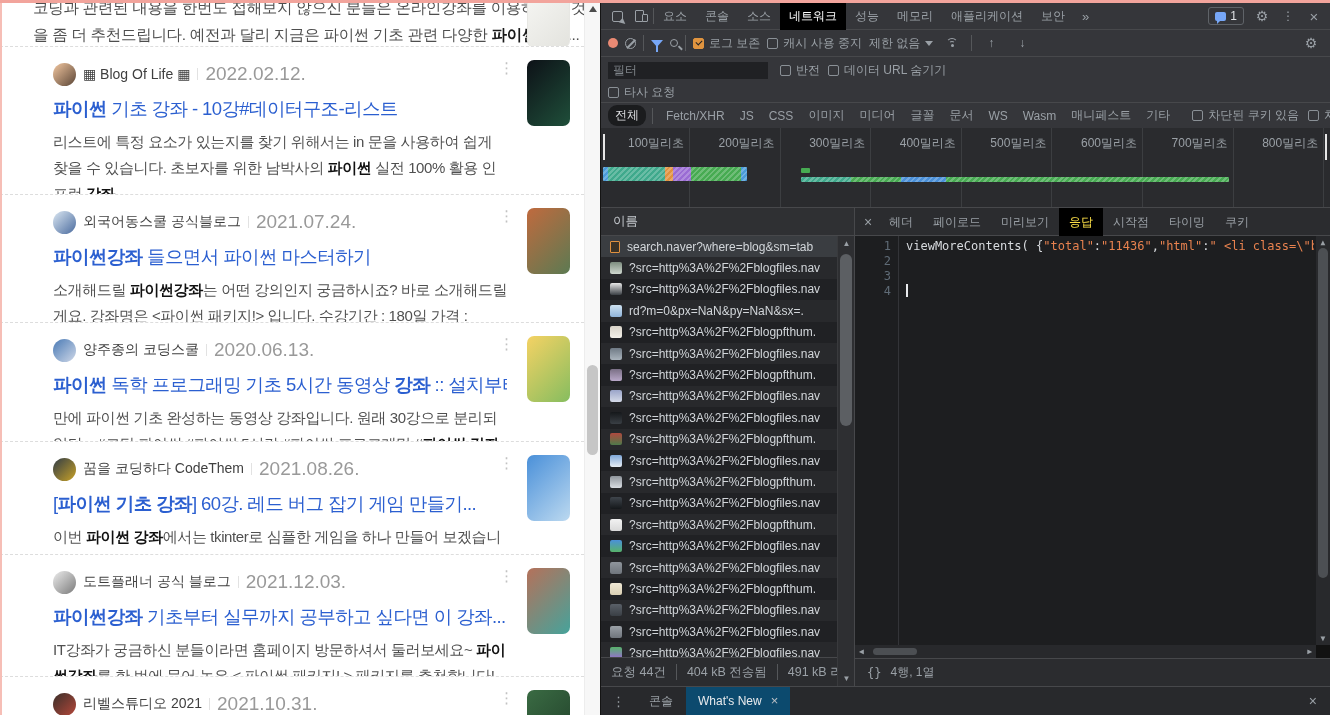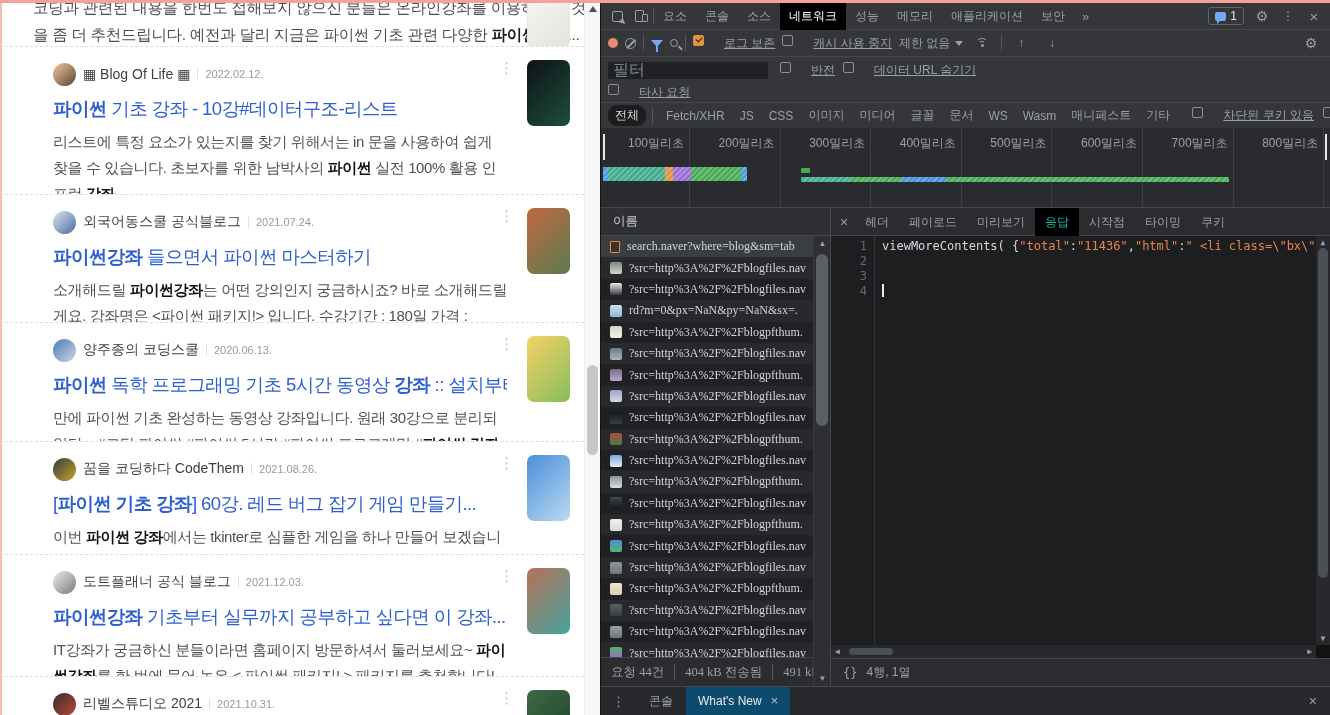--- a/index.html
+++ b/index.html
@@ -14,21 +14,21 @@
   .lp-content { position:absolute; left:0; top:0; width:584px; height:715px; overflow:hidden; }
 
   .snippet { height:52px; padding-left:33px; padding-right:70px; margin-top:-6px; font-size:15.5px; line-height:27px; color:#4e4e4e; letter-spacing:-0.3px; white-space:nowrap; overflow:hidden; }
   .snippet b { color:#1a1a1a; }
 
   .result { position:relative; border-top:1px dashed #ddd; padding:15px 77px 0 53px; overflow:hidden; }
   .r-hdr { display:flex; align-items:center; gap:7px; height:24px; }
   .avatar { width:23px; height:23px; border-radius:50%; flex:none; }
   .r-author { font-size:14px; color:#3f3f3f; white-space:nowrap; }
   .r-sep { width:1px; height:12px; background:#e2e2e2; }
-  .r-date { font-size:11px; color:#999; white-space:nowrap; }
+  .r-date { font-size:19px; color:#999; white-space:nowrap; }
   .r-title { display:block; margin-top:10px; font-size:18.5px; color:#2b5fd0; letter-spacing:-0.6px; white-space:nowrap; overflow:hidden; text-decoration:none; }
   .r-title b { font-weight:700; }
   .r-body { margin-top:8px; font-size:15px; line-height:26px; color:#505050; letter-spacing:-0.4px; }
   .r-body b { color:#111; }
   .kebab { position:absolute; right:70px; top:14px; color:#c2c2c2; font-size:15px; line-height:14px; }
   .thumb { position:absolute; right:14px; top:13px; width:43px; height:66px; border-radius:7px; }
   .snippet-thumb { position:absolute; right:14px; top:-8px; width:43px; height:62px; border-radius:7px; border:1px solid #e7e7e3; }
 
   .lp-scroll { position:absolute; right:0; top:0; width:16px; height:715px; background:#f7f7f7; border-left:1px solid #ededed; }
   .lp-up { position:absolute; top:6px; left:4px; width:0; height:0; border-left:4px solid transparent; border-right:4px solid transparent; border-bottom:6px solid #4c4c4c; }
@@ -56,72 +56,72 @@
   .dev-ico .tab2 { position:absolute; left:0; top:0; width:9px; height:12px; border:1.5px solid #9aa0a6; border-radius:1px; }
   .dev-ico .ph2 { position:absolute; right:0; bottom:0; width:6px; height:8px; border:1.5px solid #9aa0a6; background:#35363a; border-radius:1px; }
 
   .rec-dot { width:10px; height:10px; border-radius:50%; background:#ea8a74; flex:none; }
   .slash-circ { width:11px; height:11px; border:1.5px solid #9aa0a6; border-radius:50%; position:relative; flex:none; }
   .slash-circ::after { content:""; position:absolute; left:-1px; top:4px; width:12px; height:1.5px; background:#9aa0a6; transform:rotate(-45deg); }
   .mag { width:8px; height:8px; border:1.5px solid #9aa0a6; border-radius:50%; position:relative; flex:none; }
   .mag::after { content:""; position:absolute; left:7px; top:7px; width:5px; height:1.5px; background:#9aa0a6; transform:rotate(45deg); }
   .funnel { width:0; height:0; border-left:6px solid transparent; border-right:6px solid transparent; border-top:7px solid #77a7f7; position:relative; flex:none; }
   .funnel::after { content:""; position:absolute; left:-1px; top:-1px; width:2px; height:6px; background:#77a7f7; }
-  .chk { display:flex; align-items:flex-start; gap:20px; white-space:nowrap;text-decoration:underline; }
+  .chk { display:flex; align-items:center; gap:5px; white-space:nowrap; }
   .box { width:11px; height:11px; border:1.5px solid #8a9096; border-radius:2px; flex:none; }
   .box.on { background:#e0943f; border-color:#e0943f; position:relative; }
   .box.on::after { content:""; position:absolute; left:2px; top:1px; width:5px; height:3px; border-left:1.5px solid #202124; border-bottom:1.5px solid #202124; transform:rotate(-45deg); }
   .ddown { display:flex; align-items:center; gap:5px; white-space:nowrap; }
   .tri { width:0; height:0; border-left:4px solid transparent; border-right:4px solid transparent; border-top:5px solid #9aa0a6; }
   .arrow-ud { font-size:12px; font-weight:bold; }
   .gear { font-size:14px; }
   .badge { display:flex; align-items:center; gap:4px; border:1px solid #5f6368; border-radius:3px; padding:1px 6px; margin-right:4px; }
   .bubble { width:11px; height:9px; background:#77a7f7; border-radius:2px; position:relative; }
   .bubble::after { content:""; position:absolute; left:2px; bottom:-3px; border-left:0 solid transparent; border-right:4px solid transparent; border-top:4px solid #77a7f7; }
   .badge-n { color:#dfe1e4; }
   .wifi { position:relative; width:13px; height:10px; }
   .wifi i { position:absolute; border:1.5px solid #9aa0a6; border-color:#9aa0a6 transparent transparent transparent; border-radius:50%; }
   .wifi i:nth-child(1){ left:0; top:0; width:12px; height:12px; }
   .wifi i:nth-child(2){ left:3px; top:3px; width:6px; height:6px; }
   .wifi b { position:absolute; left:5px; top:6px; width:3px; height:3px; background:#9aa0a6; border-radius:50%; }
 
-  .filter-input { width:160px; height:17px; background:#202124; border:none; color:#dadce0; font-size:16px; padding:0 5px; outline:none; font-family:"Liberation Sans",sans-serif; }
+  .filter-input { width:160px; height:17px; background:#202124; border:none; color:#dadce0; font-size:12px; padding:0 5px; outline:none; font-family:"Liberation Sans",sans-serif; }
   .filter-input::placeholder { color:#80868b; }
 
   .pill { padding:2px 7px; border-radius:9px; color:#9aa0a6; white-space:nowrap; }
   .pill.sel { background:#1b1c1e; color:#dcdde0; }
 
   .overview { position:relative; height:80px; background:#2a2b2e; border-bottom:1px solid #47484b; overflow:hidden; }
   .gl { position:absolute; top:0; bottom:0; width:1px; background:#3c3e41; }
   .tick { position:absolute; top:7px; font-size:12px; color:#9aa0a6; transform:translateX(-100%); padding-right:5px; white-space:nowrap; }
   .handle { position:absolute; top:6px; width:2px; height:26px; background:#e6e6e6; }
   .wbar { position:absolute; border-radius:1px; }
 
   .split { position:absolute; left:0; top:208px; right:0; bottom:29px; display:flex; }
-  .name-col { width:229px; flex:none; display:flex; flex-direction:column; background:#0c4a6e; position:relative;font-family:Liberation Serif, serif; }
+  .name-col { width:253px; flex:none; display:flex; flex-direction:column; background:#0c4a6e; position:relative; }
   .col-hdr { height:28px; line-height:27px; background:#2f3033; border-bottom:1px solid #47484b; padding-left:12px; color:#c7cbd0; font-size:12.5px; flex:none; }
   .req-rows { flex:1; overflow:hidden; position:relative; }
   .req { display:flex; align-items:center; gap:7px; height:21.4px; padding-left:9px; padding-right:20px; font-size:12px; color:#d2d6da; white-space:nowrap; overflow:hidden; background:#202124; }
   .req.alt { background:#28292c; }
   .req.sel { background:#3a3d41; }
   .ric { width:12px; height:12px; border-radius:2px; flex:none; }
   .ric.doc { width:10px; height:12px; border:1px solid #e0913f; background:#3a3226; border-radius:1px; }
   .req-label { overflow:hidden; }
 
   .list-scroll { position:absolute; right:0; top:28px; bottom:0; width:17px; background:#2e2f32; border-left:1px solid #393a3d; }
   .ls-thumb { position:absolute; left:2px; top:18px; width:12px; height:172px; background:#5c5f63; border-radius:6px; }
   .s-arrow { position:absolute; left:0; width:17px; text-align:center; font-size:8px; color:#9aa0a6; }
 
   .summary { height:29px; flex:none; background:#2b2c2f; border-top:1px solid #47484b; display:flex; align-items:center; gap:10px; padding-left:10px; white-space:nowrap; overflow:hidden; font-size:12.5px; color:#9aa0a6; }
 
   .detail { flex:1; border-left:1px solid #47484b; display:flex; flex-direction:column; background:#1d1e20; min-width:0; }
   .detail-tabs { height:28px; flex:none; background:#2b2c2f; border-bottom:1px solid #47484b; display:flex; align-items:center; padding-left:2px; }
   .x-close { width:22px; text-align:center; color:#9aa0a6; font-size:14px; flex:none; }
   .dtab { padding:0 10px; height:28px; line-height:28px; color:#9aa0a6; white-space:nowrap; }
-  .dtab.sel { background:#000; color:#14b8a6; }
+  .dtab.sel { background:#000; color:#fde047; }
 
   .editor { flex:1; position:relative; overflow:hidden; font-family:"DejaVu Sans Mono",monospace; font-size:12px; }
   .gutter { position:absolute; left:0; top:0; bottom:0; width:44px; border-right:1px solid #333438; color:#5f6b76; text-align:right; padding:3px 7px 0 0; line-height:15px; }
   .code { position:absolute; left:51px; top:3px; right:16px; line-height:15px; white-space:pre; overflow:hidden; color:#d7dade; }
   .code .s { color:#e8824f; }
   .caret { position:absolute; left:51px; top:48px; width:1.5px; height:13px; background:#e8eaed; }
   .ed-vscroll { position:absolute; right:0; top:0; bottom:13px; width:14px; background:#28292c; }
   .ev-thumb { position:absolute; left:2px; top:12px; height:330px; width:10px; background:#4c4f53; border-radius:5px; }
   .ed-hscroll { position:absolute; left:0; right:14px; bottom:0; height:13px; background:#28292c; display:flex; align-items:center; }
   .eh-thumb { position:absolute; left:18px; top:3px; width:44px; height:7px; background:#4c4f53; border-radius:4px; }

